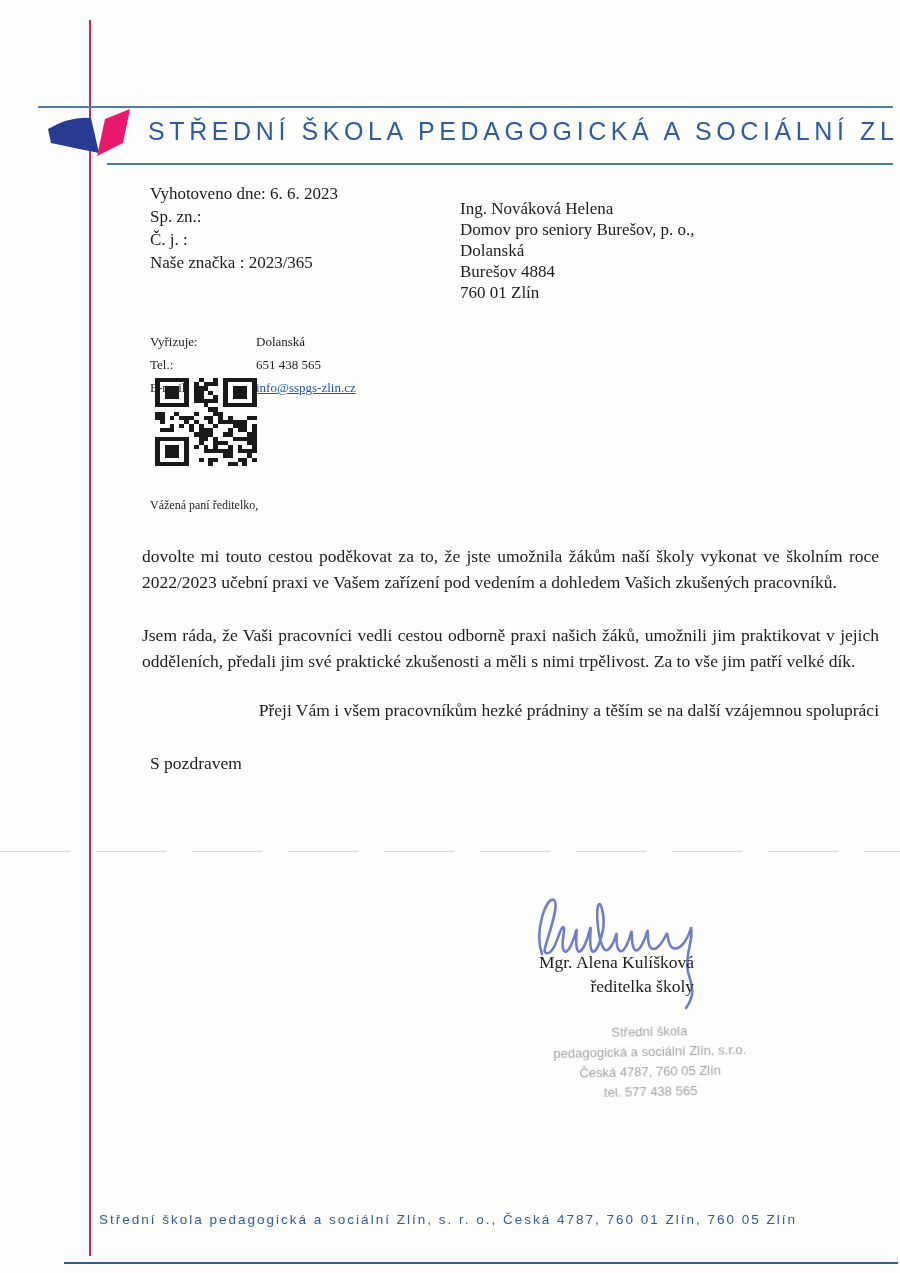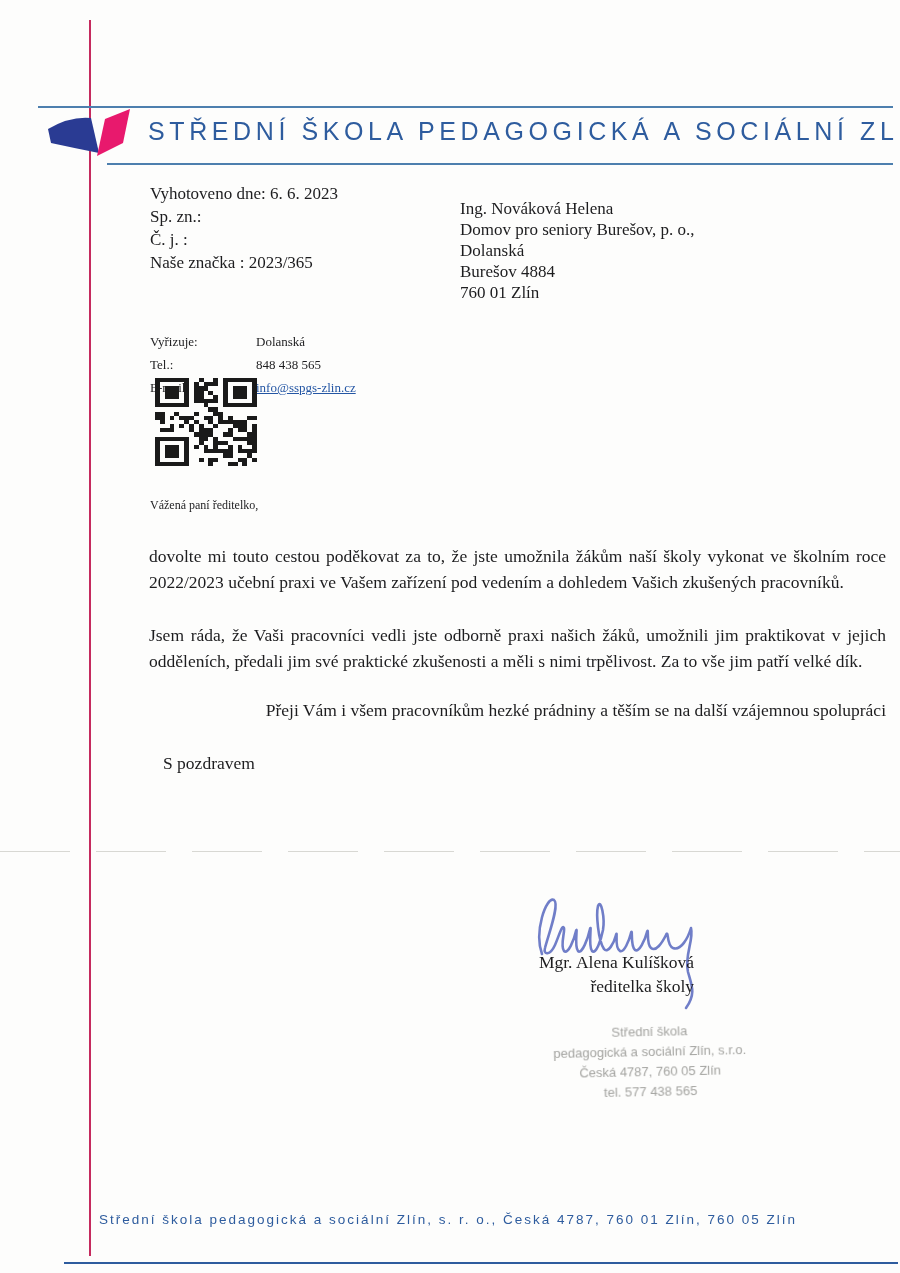--- a/index.html
+++ b/index.html
@@ -19,23 +19,23 @@
          font-size:25px;letter-spacing:4.6px;color:var(--header-blue);white-space:nowrap;font-weight:400;}
   .meta{position:absolute;left:150px;top:182px;font-size:17px;line-height:23px;}
   .recipient{position:absolute;left:460px;top:198px;font-size:17px;line-height:21px;}
   .contact{position:absolute;left:150px;top:330px;font-size:13px;line-height:23px;}
   .contact .row{display:flex;}
   .contact .label{width:106px;}
   .email-link{color:var(--link-blue);text-decoration:underline;cursor:pointer;}
   .qr{position:absolute;left:155px;top:378px;width:102px;height:88px;}
   .qr svg{width:100%;height:100%;fill:#1a1a1a;}
   .salutation{position:absolute;left:150px;top:498px;font-size:12px;}
-  .para{position:absolute;left:149px;width:737px;font-size:17.5px;line-height:26px;text-align:justify;}
+  .para{position:absolute;left:142px;width:737px;font-size:17.5px;line-height:26px;text-align:justify;}
   .p1{top:543px;} .p2{top:622px;} .p3{top:697px;text-align:right;}
-  .closing{position:absolute;left:150px;top:753px;font-size:17.5px;margin-left:13px;}
+  .closing{position:absolute;left:150px;top:753px;font-size:17.5px;}
   .fold{position:absolute;left:0;top:851px;width:900px;height:1px;opacity:.7;
         background:repeating-linear-gradient(90deg,#c8c8c2 0 70px,rgba(200,200,194,0) 70px 96px);}
   .signature-svg{position:absolute;left:528px;top:888px;width:185px;height:128px;}
   .signature-svg path{fill:none;stroke:var(--ink-blue);stroke-width:2.6;
         stroke-linecap:round;stroke-linejoin:round;opacity:.88;}
   .sig-block{position:absolute;left:518px;top:950px;width:176px;text-align:right;
         font-size:17.5px;line-height:24px;}
   .stamp{position:absolute;left:518px;top:1022px;width:264px;text-align:center;
         font-family:"Liberation Sans",sans-serif;font-size:13px;line-height:20px;
         color:var(--stamp-gray);opacity:.78;filter:blur(0.4px);transform:rotate(-1.2deg);}
@@ -75,21 +75,21 @@
     <div>760 01 Zlín</div>
   </div>
 
   <div class="contact">
     <div class="row">
       <span class="label">Vyřizuje:</span>
       <span>Dolanská</span>
     </div>
     <div class="row">
       <span class="label">Tel.:</span>
-      <span>848 438 565</span>
+      <span>651 438 565</span>
     </div>
     <div class="row">
       <span class="label">E-mail:</span>
       <span class="email-link">info@sspgs-zlin.cz</span>
     </div>
   </div>
 
   <div class="qr">
     <svg viewBox="0 0 21 21" preserveAspectRatio="none" shape-rendering="crispEdges" xmlns="http://www.w3.org/2000/svg">
         <rect x="0" y="0" width="1" height="1"></rect>
@@ -311,21 +311,21 @@
         <rect x="20" y="19" width="1" height="1"></rect>
         <rect x="11" y="20" width="1" height="1"></rect>
         <rect x="15" y="20" width="1" height="1"></rect>
         <rect x="16" y="20" width="1" height="1"></rect>
         <rect x="18" y="20" width="1" height="1"></rect>
       </svg>
   </div>
 
   <div class="salutation">Vážená paní ředitelko,</div>
   <div class="para p1">dovolte mi touto cestou poděkovat za to, že jste umožnila žákům naší školy vykonat ve školním roce 2022/2023 učební praxi ve Vašem zařízení pod vedením a dohledem Vašich zkušených pracovníků.</div>
-  <div class="para p2">Jsem ráda, že Vaši pracovníci vedli jste odborně praxi našich žáků, umožnili jim praktikovat v jejich odděleních, předali jim své praktické zkušenosti a měli s nimi trpělivost. Za to vše jim patří velké dík.</div>
+  <div class="para p2">Jsem ráda, že Vaši pracovníci vedli cestou odborně praxi našich žáků, umožnili jim praktikovat v jejich odděleních, předali jim své praktické zkušenosti a měli s nimi trpělivost. Za to vše jim patří velké dík.</div>
   <div class="para p3">Přeji Vám i všem pracovníkům hezké prádniny a těším se na další vzájemnou spolupráci</div>
   <div class="closing">S pozdravem</div>
 
   <div class="fold"></div>
 
   <div class="signature-svg">
     <svg viewBox="0 0 185 128" xmlns="http://www.w3.org/2000/svg">
       <path d="M14,66 C6,44 18,8 26,12 C32,16 20,48 17,60 C15,67 22,68 27,57
                C31,48 34,36 36,40 C37,44 32,58 36,63 C40,67 46,52 48,43
                C50,37 46,58 50,63 C54,67 60,50 62,41 C64,35 60,58 64,63

